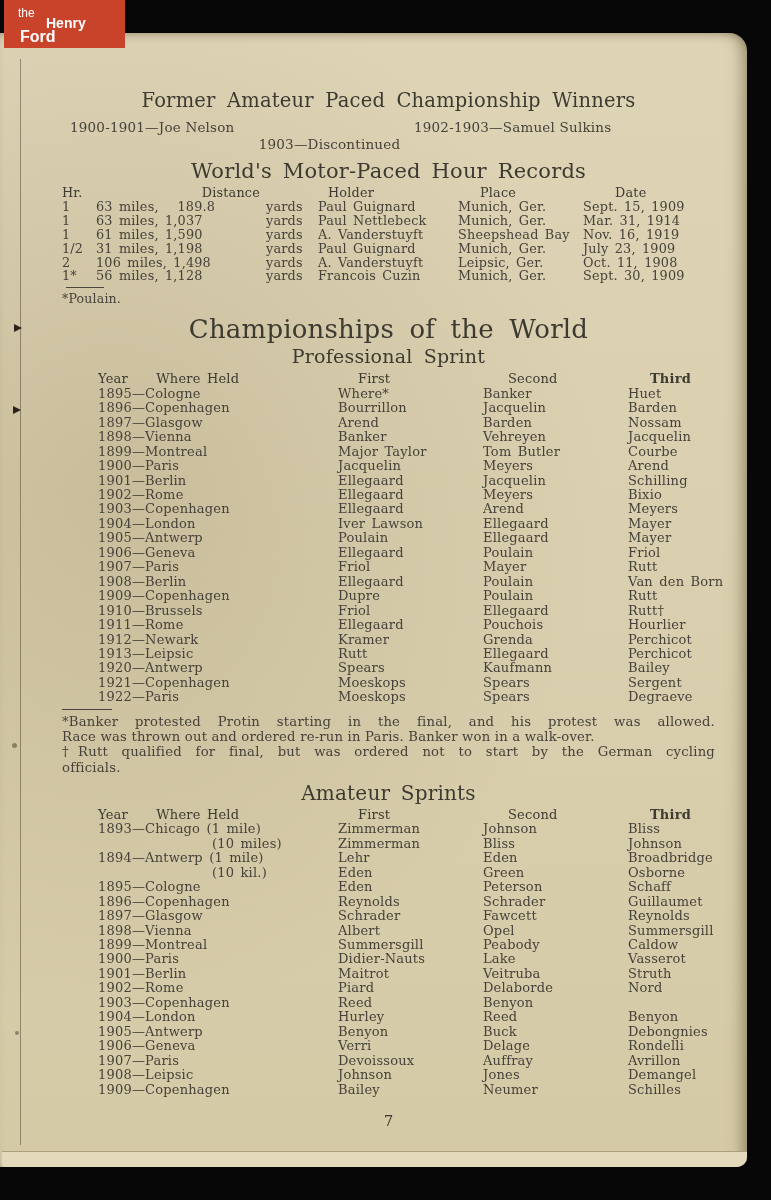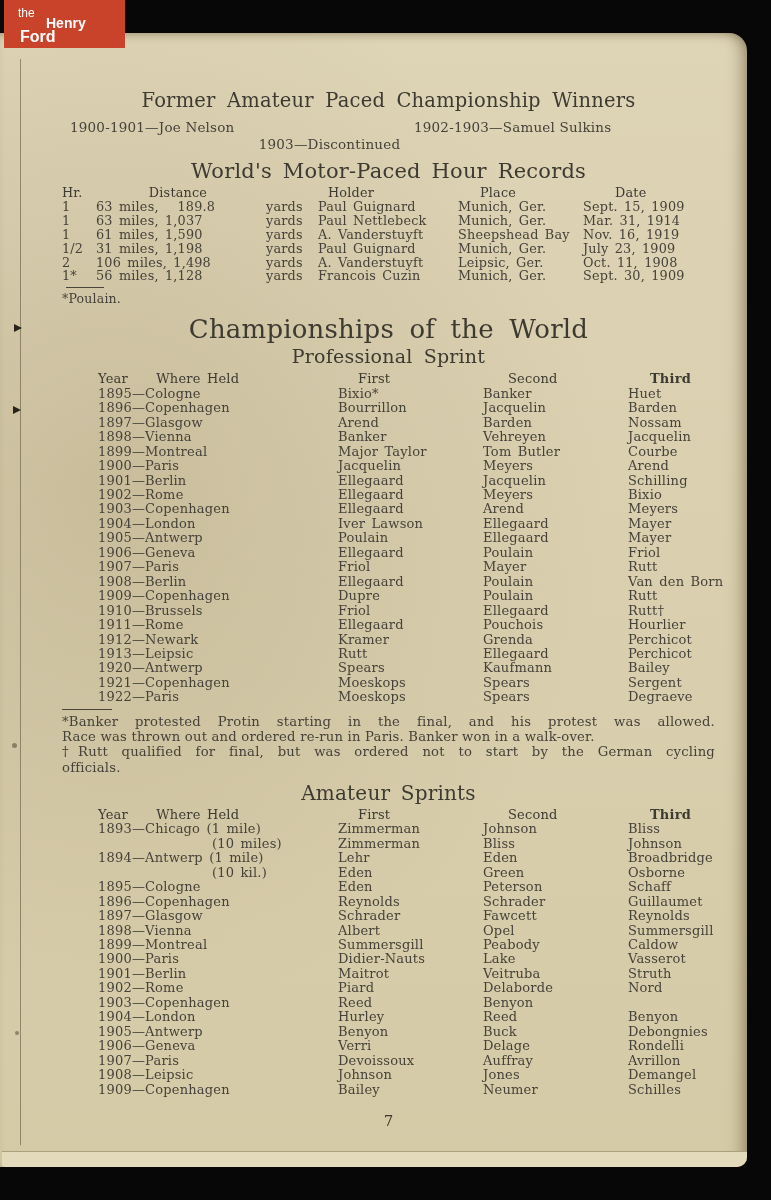--- a/index.html
+++ b/index.html
@@ -66,21 +66,21 @@
   .entries .e-left{position:absolute;left:8px;top:0;}
   .entries .e-right{position:absolute;left:352px;top:0;}
   .center-entry{height:16px;text-align:center;padding-right:118px;font-size:13.5px;}
   .title-hour{font-size:21px;word-spacing:4px;margin:7px 0 3px;}
 
   table{border-collapse:collapse;table-layout:fixed;width:653px;}
   td,th{padding:0;margin:0;text-align:left;font-weight:normal;
         white-space:nowrap;overflow:visible;vertical-align:top;}
   .tbl-hour{font-size:12.8px;line-height:13.9px;word-spacing:2px;}
   .tbl-hour th{color:#3d3a31;}
-  .th-dist{text-align:center;padding-right:58px;}
+  .th-dist{text-align:right;padding-right:58px;}
   .th-holder{padding-left:10px;}
   .th-place{padding-left:22px;}
   .th-date{padding-left:32px;}
 
   .short-rule{border:0;border-top:1.5px solid #4a463c;margin:4px 0 3px 4px;}
   .rule-a{width:38px;}
   .rule-b{width:50px;margin-left:0;}
   .amateur-note{font-size:12.5px;margin-top:1px;}
 
   .title-champ{font-size:26px;word-spacing:7px;margin:8px 0 0;}
@@ -219,21 +219,21 @@
             </th>
             <th class="th-first">First</th>
             <th class="th-second">Second</th>
             <th class="th-third">Third</th>
           </tr>
         </thead>
         <tbody>
 
             <tr>
               <td class="cell-year">1895—Cologne</td>
-              <td>Bixio*</td>
+              <td>Where*</td>
               <td>Banker</td>
               <td>Huet</td>
             </tr>
 
             <tr>
               <td class="cell-year">1896—Copenhagen</td>
               <td>Bourrillon</td>
               <td>Jacquelin</td>
               <td>Barden</td>
             </tr>

